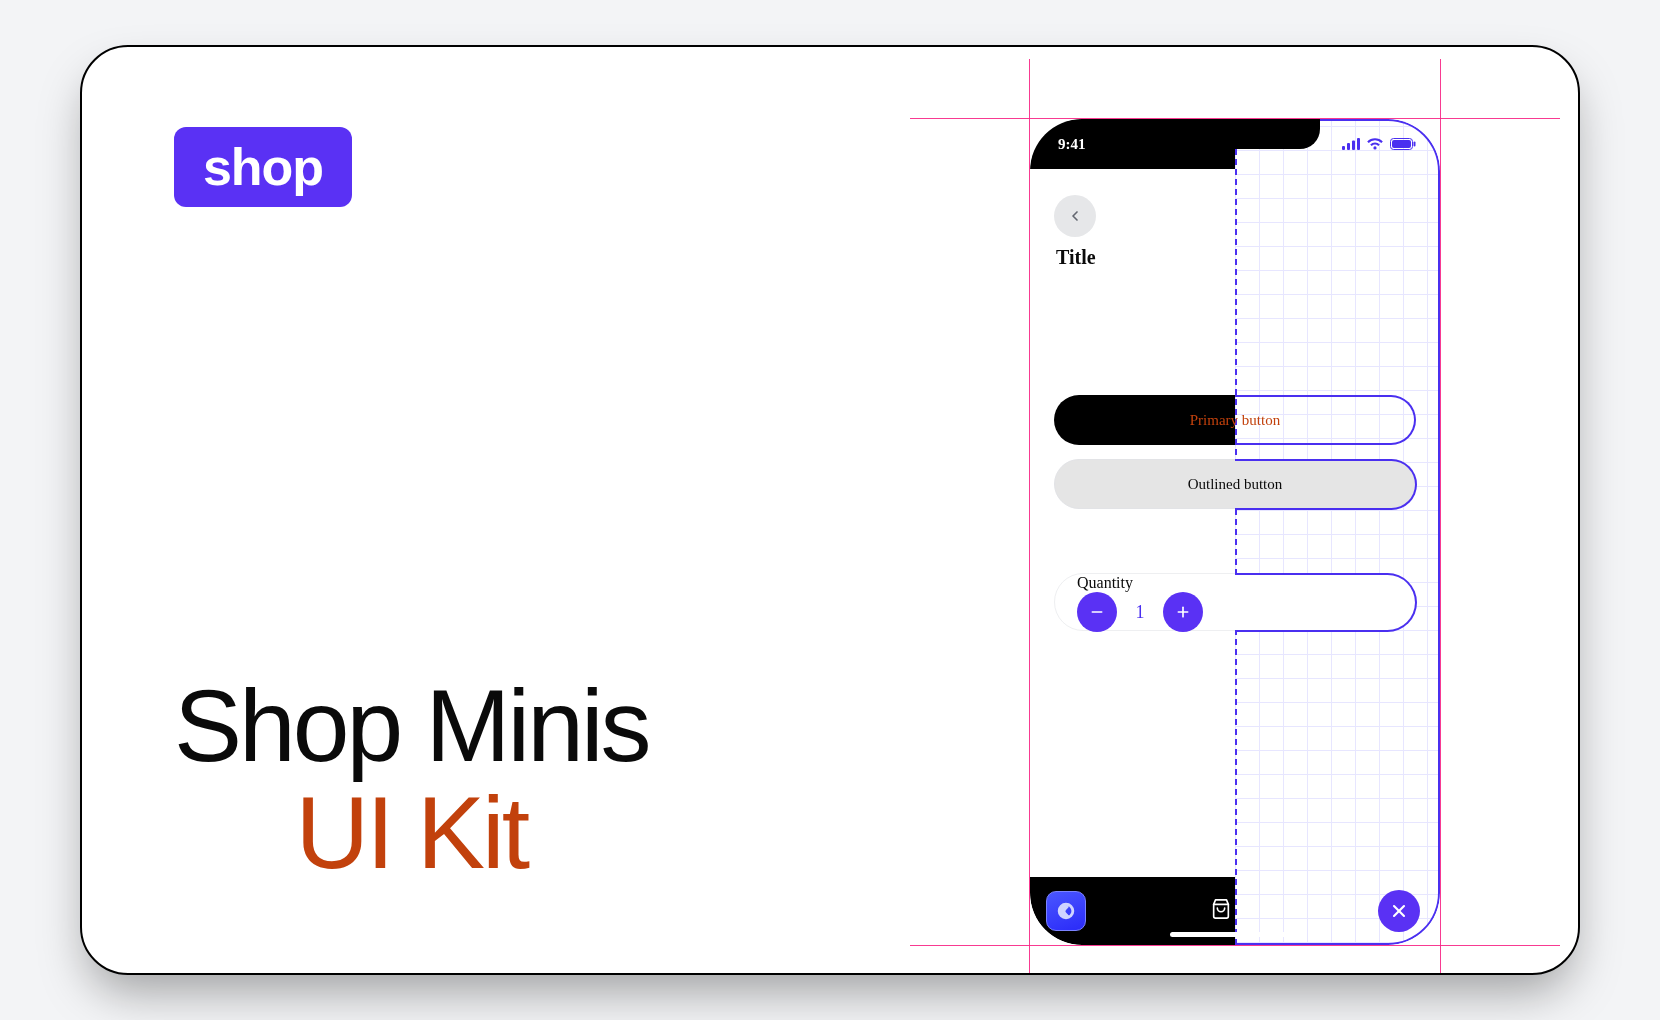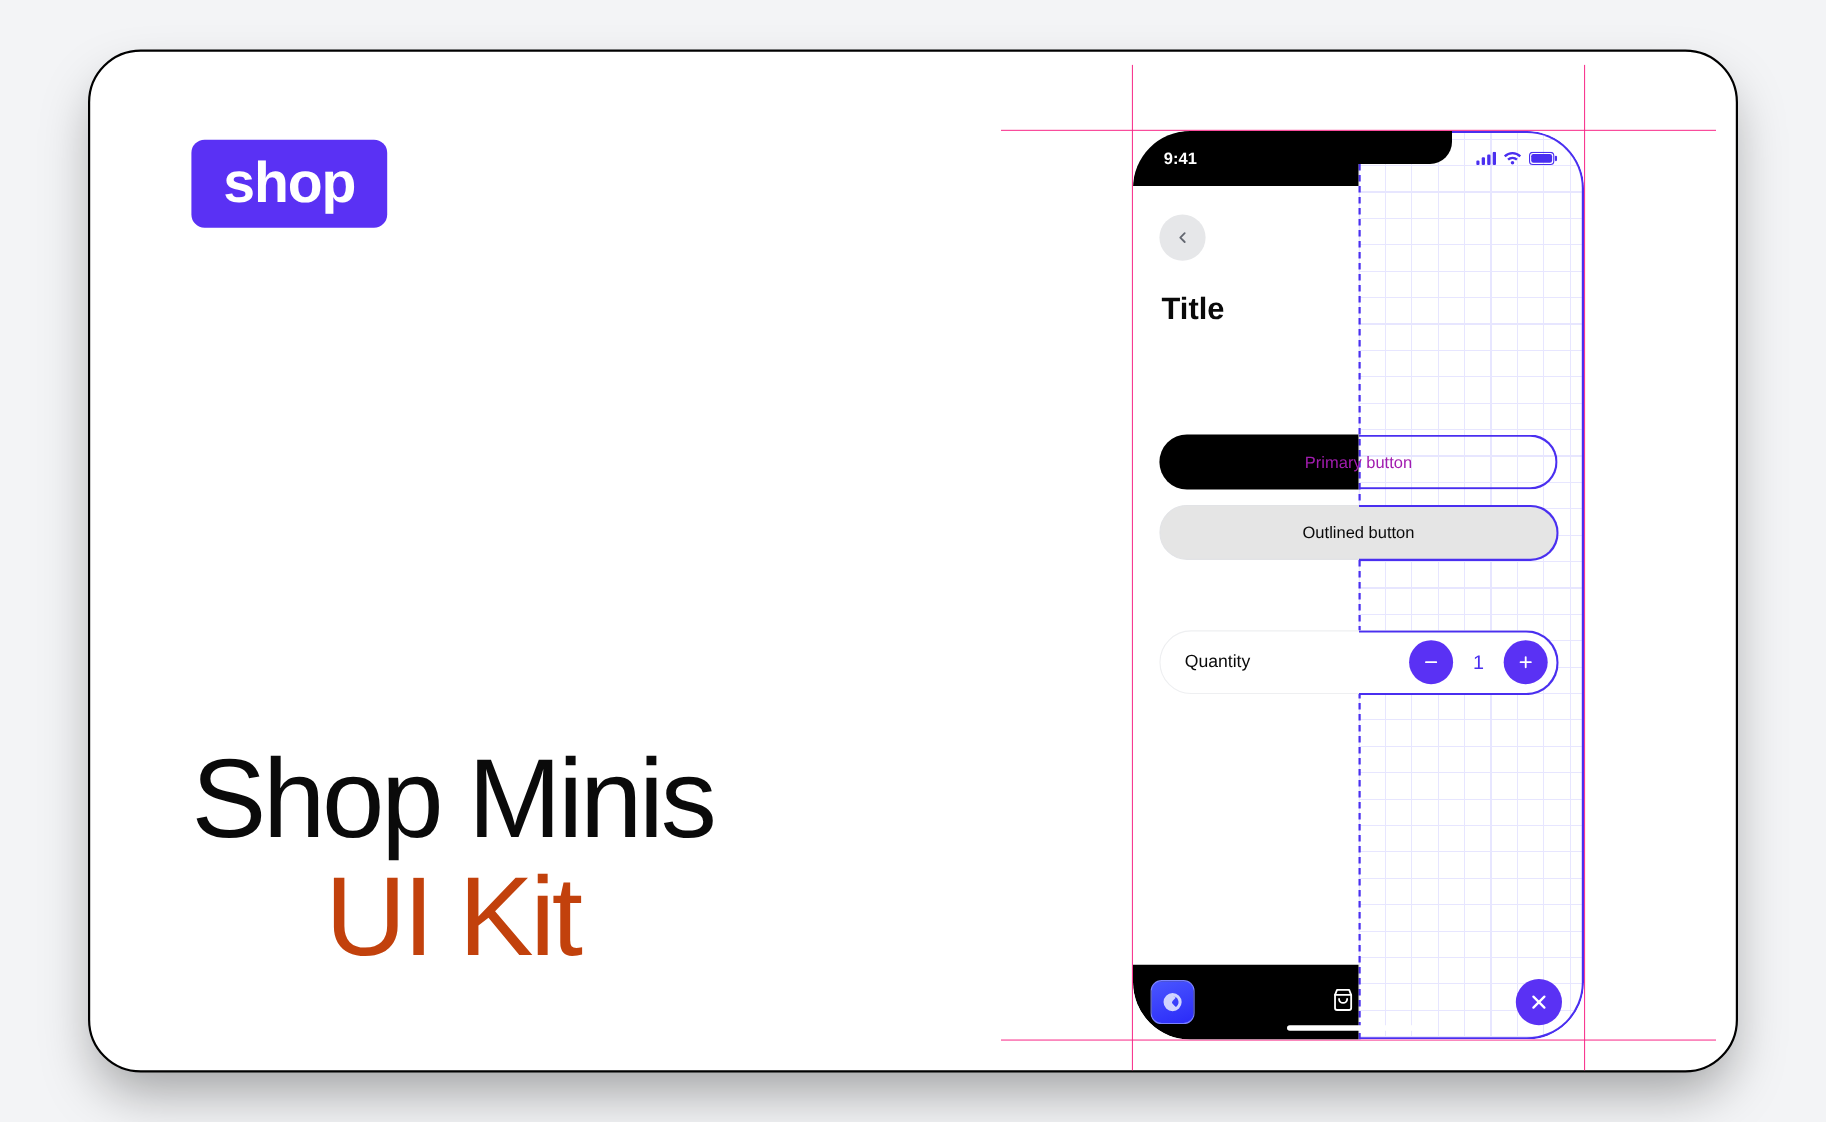--- a/index.html
+++ b/index.html
@@ -54,20 +54,21 @@
     color: #c2410c;
   }
 
   
   .phone-wrap {
     position: absolute;
     right: 138px;
     top: 72px;
     width: 410px;
     height: 830px;
+    font-family: Liberation Serif, serif;
   }
 
   
   .guide { position: absolute; background: #F72585; opacity: 0.9; }
   .guide.h { height: 1px; left: -120px; right: -120px; }
   .guide.v { width: 1px; top: -60px; bottom: -60px; }
 
   .phone {
     position: absolute;
     inset: 0;
@@ -159,39 +160,39 @@
     top: 18px; left: 14px;
     width: 42px; height: 42px;
     border-radius: 50%;
     background:#E6E7E9;
     display:flex; align-items:center; justify-content:center;
   }
   .back-btn svg { width:16px; height:16px; stroke:#636770; }
 
   .screen-title {
     position:absolute;
-    top: 88px;
+    top: 69px;
     left: 16px;
-    font-size: 28px;
+    font-size: 20px;
     font-weight: 600;
     color: #0a0a0a;
   }
 
   .btn {
     position:absolute;
     left: 14px; right: 14px;
     height: 50px;
     border-radius: 999px;
     display:flex; align-items:center; justify-content:center;
     font-size:15px;
     font-weight:500;
   }
   .btn.primary {
     top: 218px;
-    color:#a21caf;
+    color:#c2410c;
   }
   .btn.primary::before{
     content:"";
     position:absolute; inset:0; right:50%;
     background:#000;
     border-top-left-radius:999px;
     border-bottom-left-radius:999px;
   }
   .btn.primary::after{
     content:"";
@@ -220,23 +221,23 @@
 
   .qty {
     position:absolute;
     top: 396px;
     left: 14px; right: 14px;
     height: 58px;
     border-radius: 999px;
     border:1.5px solid #EEEFF1;
     background:#fff;
     display:flex;
-    align-items:center;
     justify-content:space-between;
     padding: 0 8px 0 22px;
+    flex-direction: column;
   }
   .qty::after{
     content:"";
     position:absolute; inset:-1.5px; left:50%;
     border:2px solid #4A2FF0;
     border-left:none;
     border-top-right-radius:999px;
     border-bottom-right-radius:999px;
     pointer-events:none;
   }

